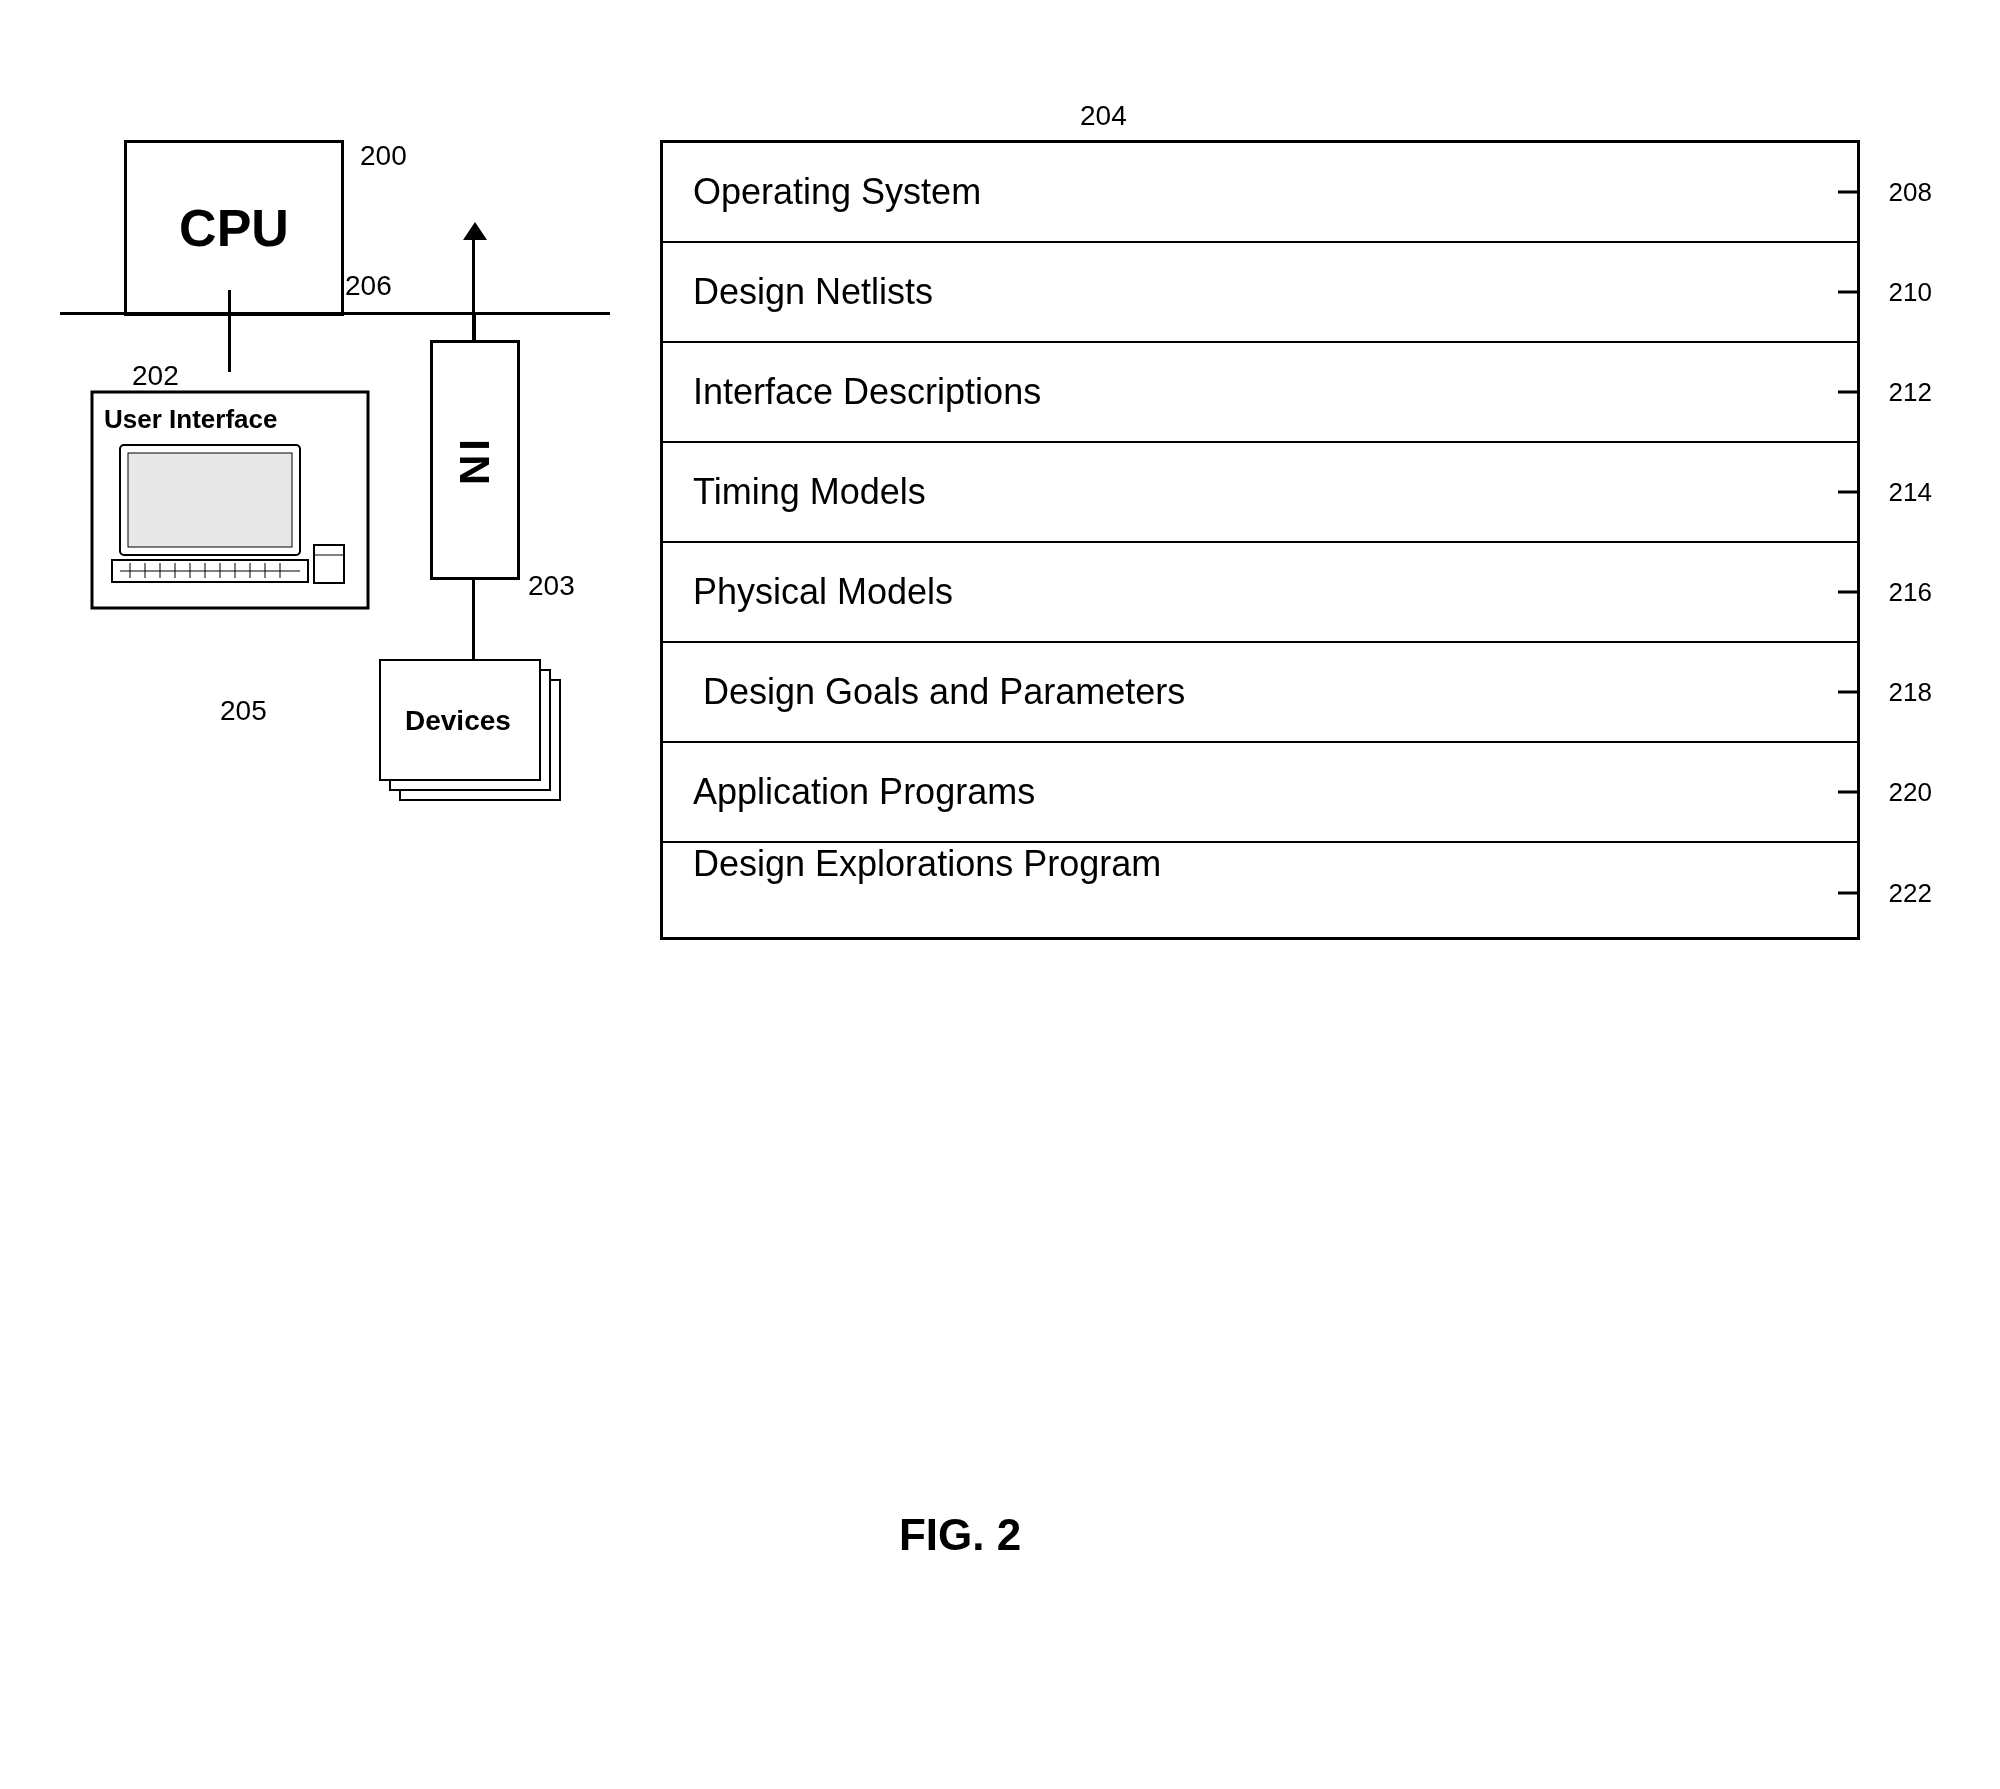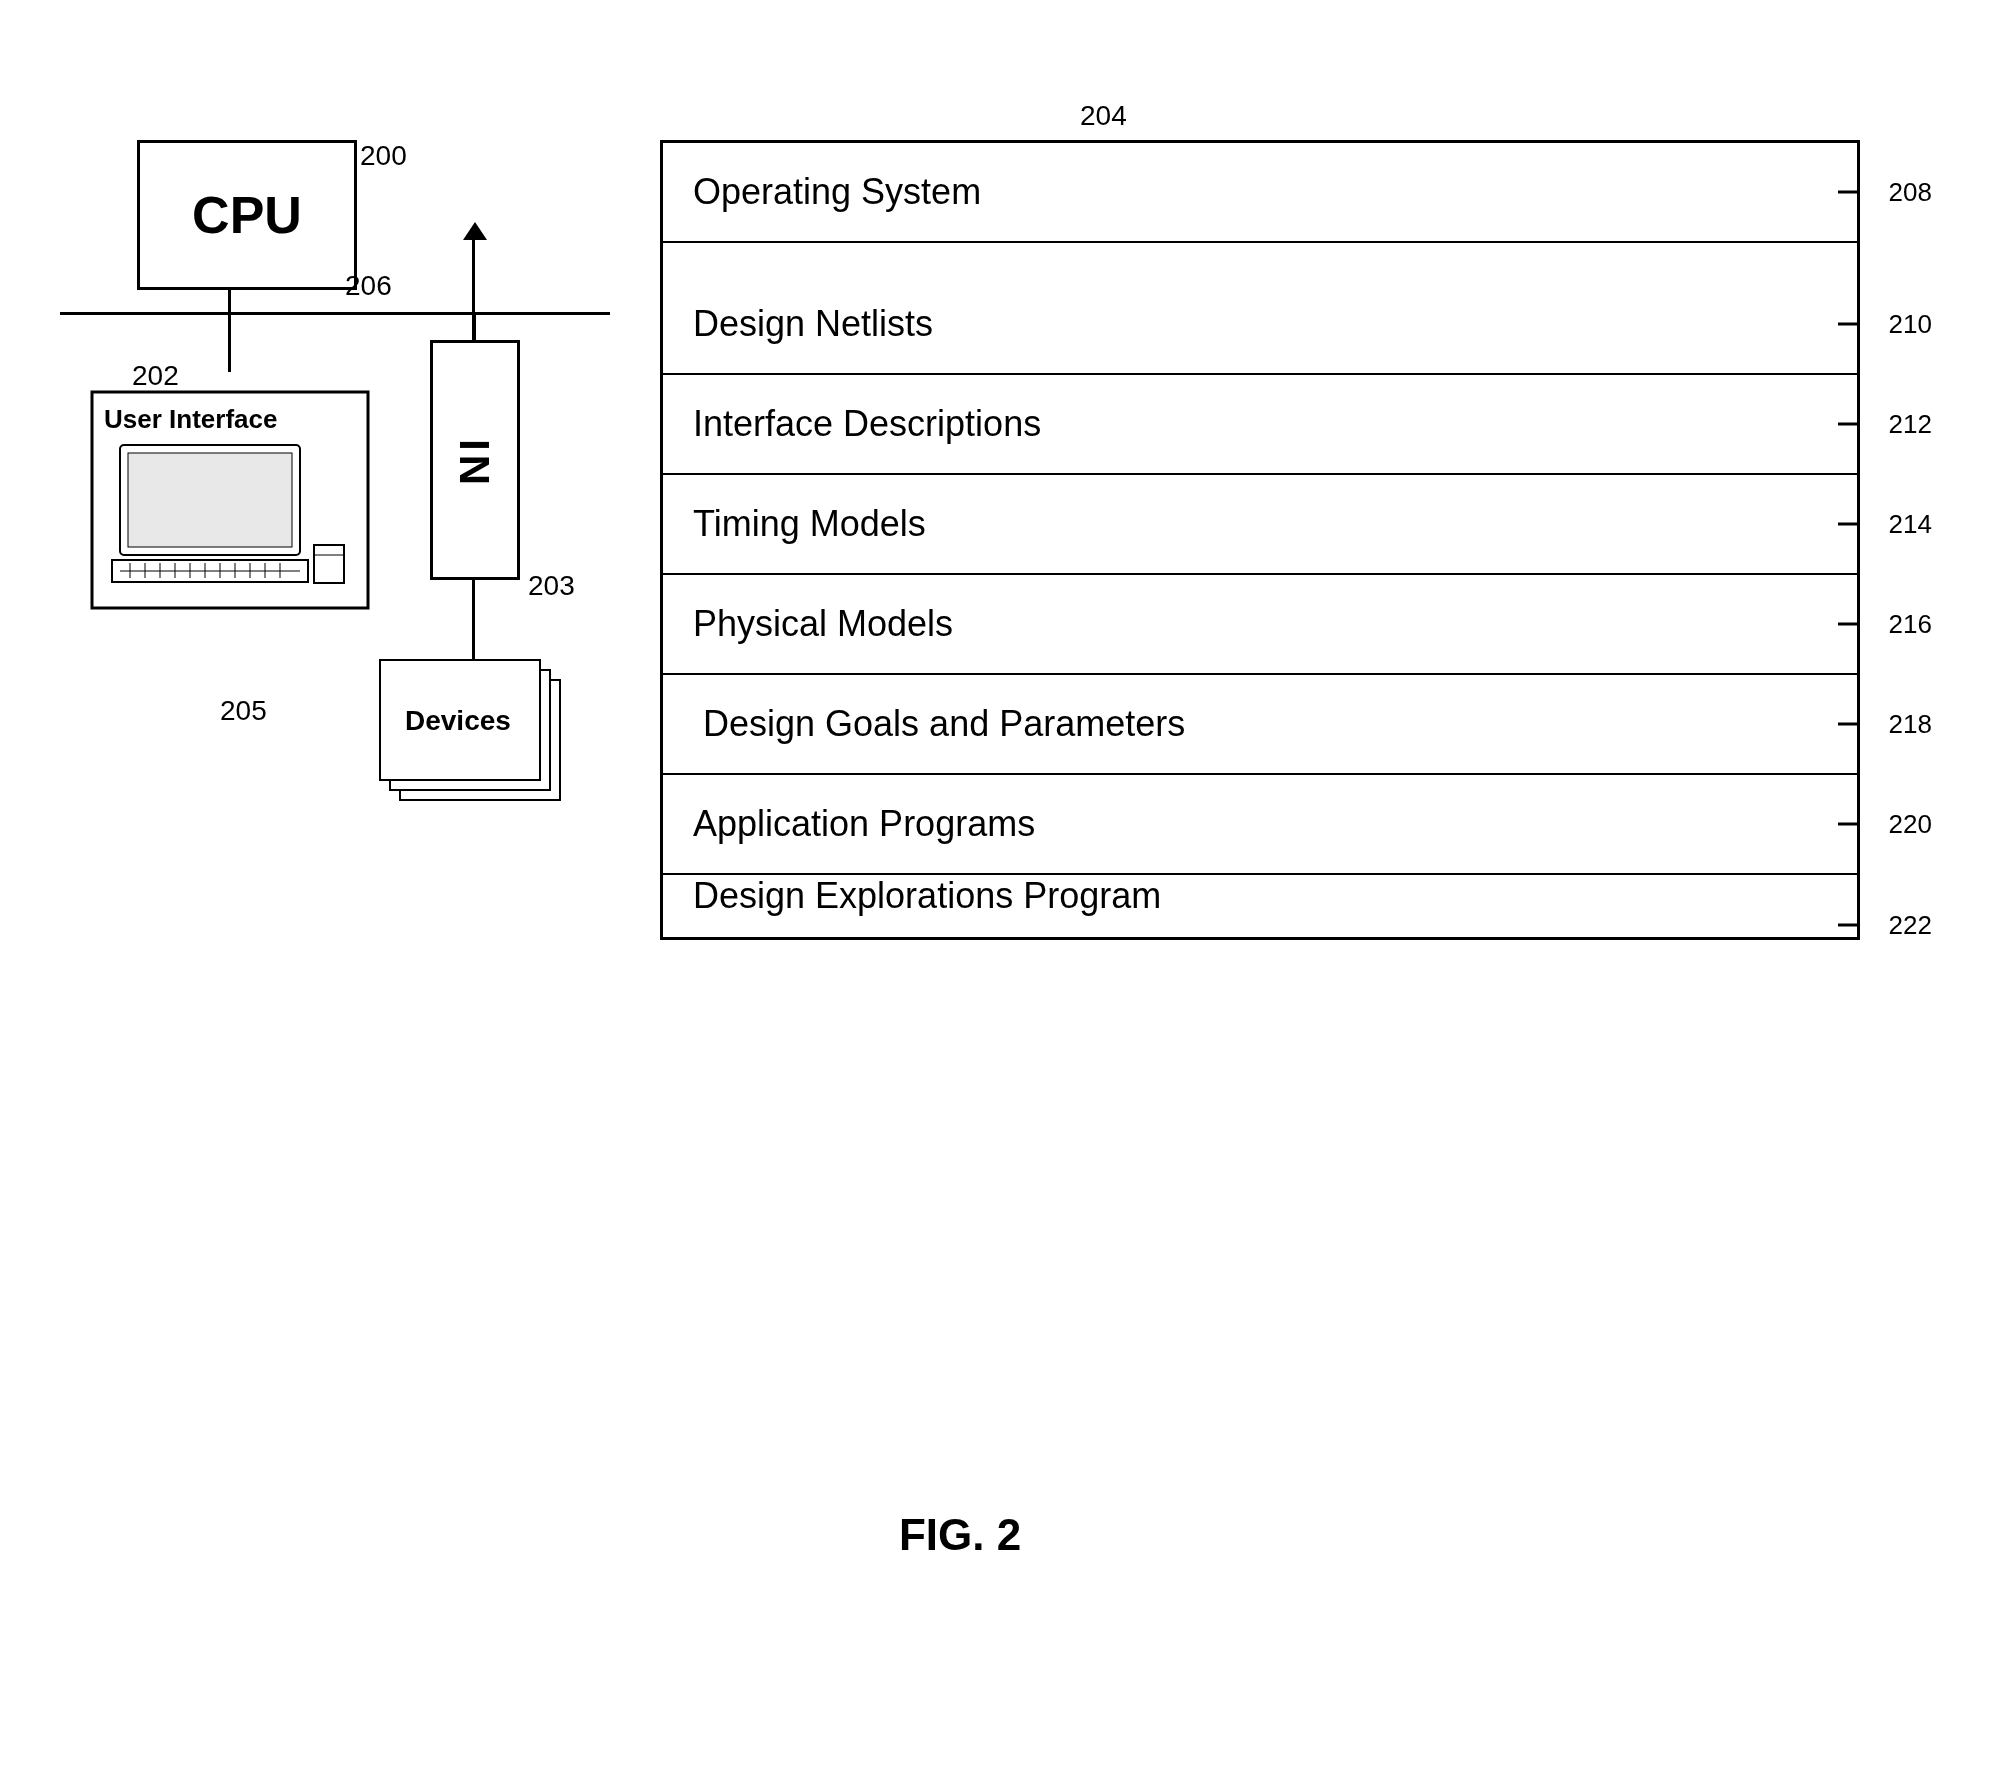--- a/index.html
+++ b/index.html
@@ -17,23 +17,23 @@
       top: 60px;
       left: 60px;
       width: 1880px;
       height: 1600px;
     }
 
     
     .cpu-box {
       position: absolute;
       top: 80px;
-      left: 77px;
+      left: 64px;
       width: 220px;
-      height: 150px;
+      height: 176px;
       border: 3px solid #000;
       background: #fff;
       display: flex;
       align-items: center;
       justify-content: center;
     }
     .cpu-label {
       font-size: 52px;
       font-weight: bold;
     }
@@ -263,21 +263,21 @@
   </svg>
 
   <span style="position:absolute; top:635px; left:160px; font-size:28px;">205</span>
 
   <div class="memory-block" id="memory-block">
   <div style="width: 100%; height: 100px; border-bottom: 2px solid rgb(0, 0, 0); display: flex; align-items: center; padding-left: 30px; font-size: 36px; position: relative;">
         <span>Operating System</span>
         <div style="position: absolute; right: -3px; width: 22px; height: 3px; background: rgb(0, 0, 0); top: 50%; transform: translateY(-50%);"></div>
         <span style="position: absolute; right: -75px; font-size: 26px; top: 50%; transform: translateY(-50%);">208</span>
       </div>
-      <div style="width: 100%; height: 100px; border-bottom: 2px solid rgb(0, 0, 0); display: flex; align-items: center; padding-left: 30px; font-size: 36px; position: relative; margin-top: 32px;">
+      <div style="width: 100%; height: 100px; border-bottom: 2px solid rgb(0, 0, 0); display: flex; align-items: center; padding-left: 30px; font-size: 36px; position: relative;">
         <span>Design Netlists</span>
         <div style="position: absolute; right: -3px; width: 22px; height: 3px; background: rgb(0, 0, 0); top: 50%; transform: translateY(-50%);"></div>
         <span style="position: absolute; right: -75px; font-size: 26px; top: 50%; transform: translateY(-50%);">210</span>
       </div>
       <div style="width: 100%; height: 100px; border-bottom: 2px solid rgb(0, 0, 0); display: flex; align-items: center; padding-left: 30px; font-size: 36px; position: relative;">
         <span>Interface Descriptions</span>
         <div style="position: absolute; right: -3px; width: 22px; height: 3px; background: rgb(0, 0, 0); top: 50%; transform: translateY(-50%);"></div>
         <span style="position: absolute; right: -75px; font-size: 26px; top: 50%; transform: translateY(-50%);">212</span>
       </div>
       <div style="width: 100%; height: 100px; border-bottom: 2px solid rgb(0, 0, 0); display: flex; align-items: center; padding-left: 30px; font-size: 36px; position: relative;">

